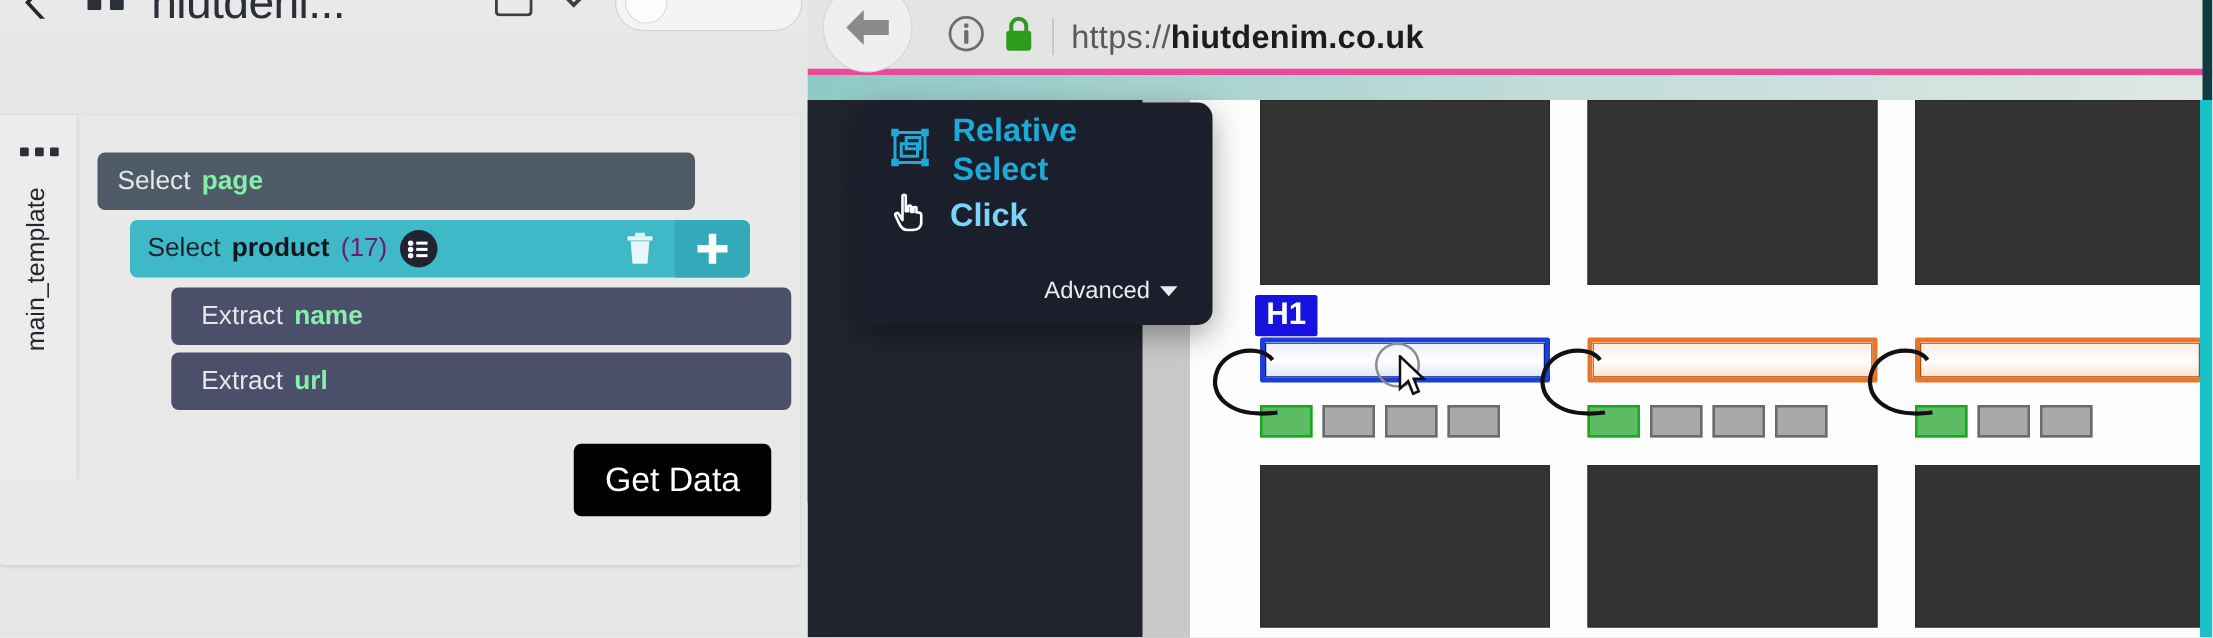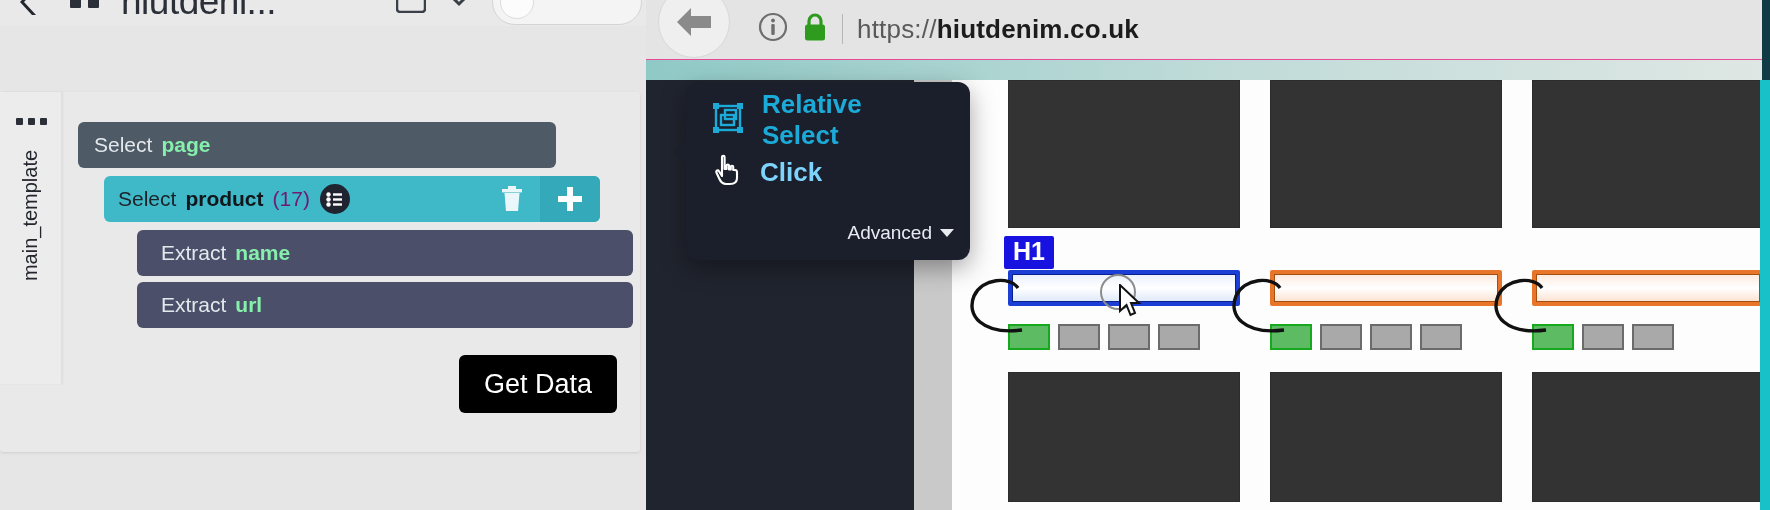--- a/index.html
+++ b/index.html
@@ -170,21 +170,21 @@
   }
   .am-item {
     display: flex; align-items: center; gap: 18px;
     padding: 0 26px; height: 52px;
   }
   .am-item.first { margin-top: 12px; }
   .am-label { font-size: 26px; font-weight: 700; }
   .am-label.accent { color: #1cabd8; }
   .am-label.plain { color: #7dd3fc; }
   .am-advanced {
-    position: absolute; right: 16px; bottom: 16px;
+    position: absolute; right: 28px; bottom: 16px;
     font-size: 19px; color: #e8ecf2;
     display: flex; align-items: center; gap: 8px;
   }
   .caret-down {
     width: 0; height: 0;
     border-left: 7px solid transparent;
     border-right: 7px solid transparent;
     border-top: 8px solid #e8ecf2;
     display:block;
   }
@@ -193,21 +193,21 @@
   .browser {
     position: absolute; left: 646px; top: 0;
     width: 1124px; height: 510px;
     background: #e7e7e7;
     overflow: hidden;
   }
   .bw-chrome {
     position: absolute; left: 0; top: 0;
     width: 1124px; height: 60px;
     background: #e4e4e4;
-    border-bottom: 1px solid #ec4899;
+    border-bottom: 5px solid #ec4899;
   }
   .bw-back {
     position: absolute; left: 12px; top: -14px;
     width: 72px; height: 72px; border-radius: 50%;
     background: #efefef; border: 1px solid #d8d8d8;
     display: flex; align-items: center; justify-content: center;
   }
   .bw-urlbar {
     position: absolute; left: 98px; top: 2px;
     width: 1026px; height: 54px;

